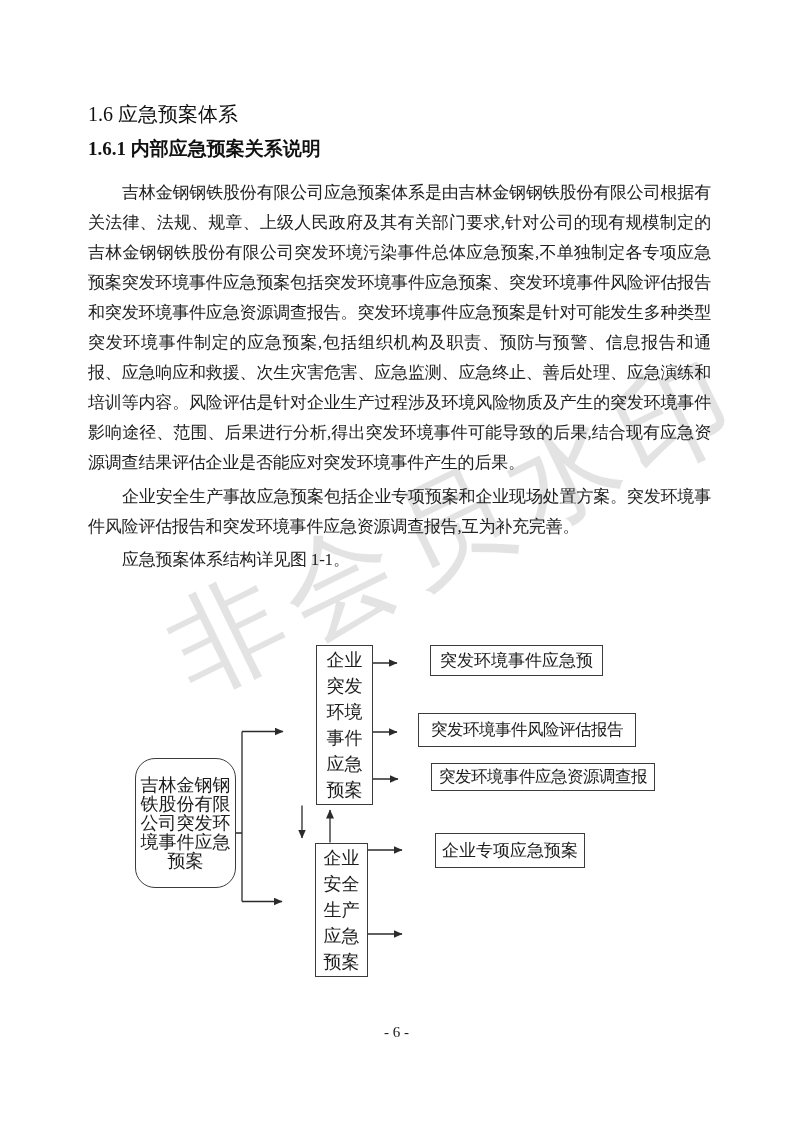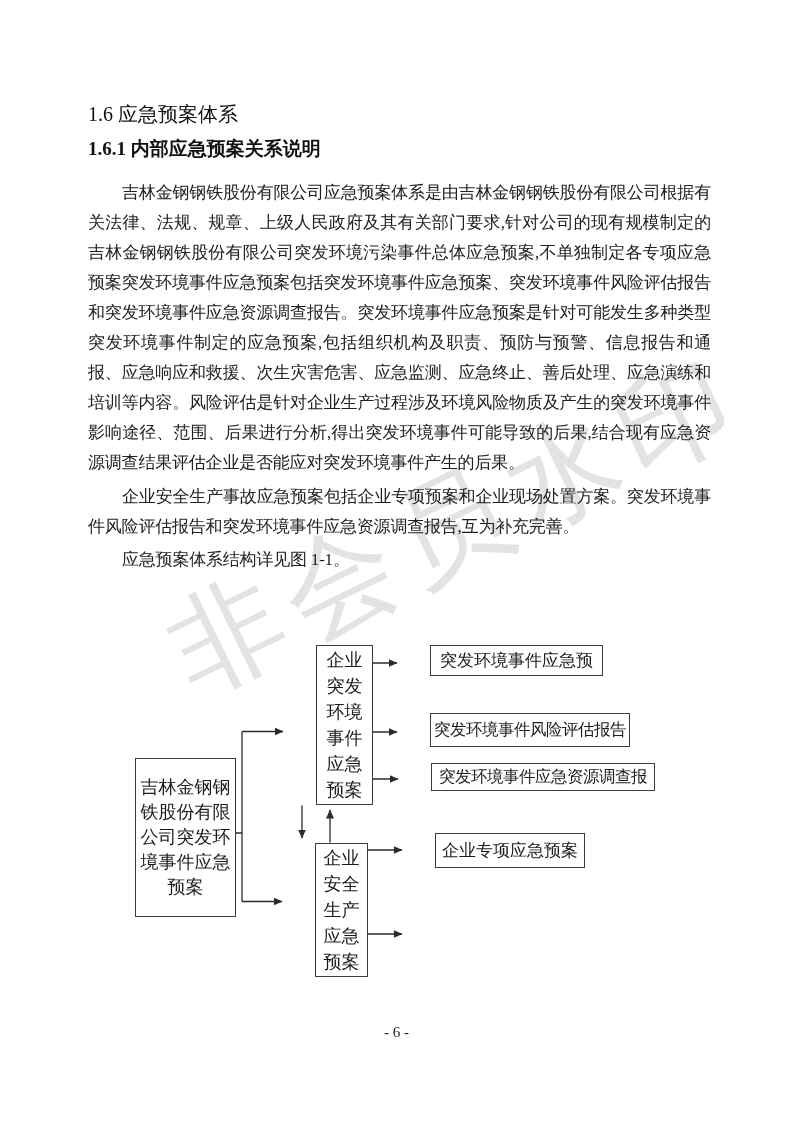--- a/index.html
+++ b/index.html
@@ -69,25 +69,25 @@
     display:flex;
     align-items:center;
     justify-content:center;
     text-align:center;
     font-family:"Liberation Sans","DejaVu Sans",sans-serif;
     color:#1c1c1c;
     z-index:3;
     white-space:pre-line;
     margin-left:28px;
   }
-  .box-root  {left:107px;top:758px;width:101px;height:159px;font-size:18px;line-height:25px;}
+  .box-root  {left:107px;top:758px;width:101px;height:130px;font-size:18px;line-height:19px;border-radius:20px;}
   .box-env   {left:288px;top:645px;width:57px; height:160px;font-size:18px;line-height:26px;}
   .box-safety{left:287px;top:843px;width:53px; height:134px;font-size:18px;line-height:26px;}
   .box-c1{left:402px;top:645px;width:173px;height:31px;font-size:17px;}
-  .box-c2{left:402px;top:713px;width:200px;height:34px;font-size:16.5px;letter-spacing:-0.5px;}
+  .box-c2{left:390px;top:713px;width:218px;height:34px;font-size:16.5px;letter-spacing:-0.5px;}
   .box-c3{left:403px;top:763px;width:224px;height:28px;font-size:16.5px;letter-spacing:-0.5px;}
   .box-c4{left:407px;top:833px;width:150px;height:35px;font-size:17px;}
   .box-c5{left:407px;top:918px;width:145px;height:35px;font-size:17px;}
   .child-label{white-space:nowrap;}
   .connectors{
     position:absolute;left:0;top:0;width:793px;height:1122px;
     z-index:2;pointer-events:none;
   }
   
   .page-number{

